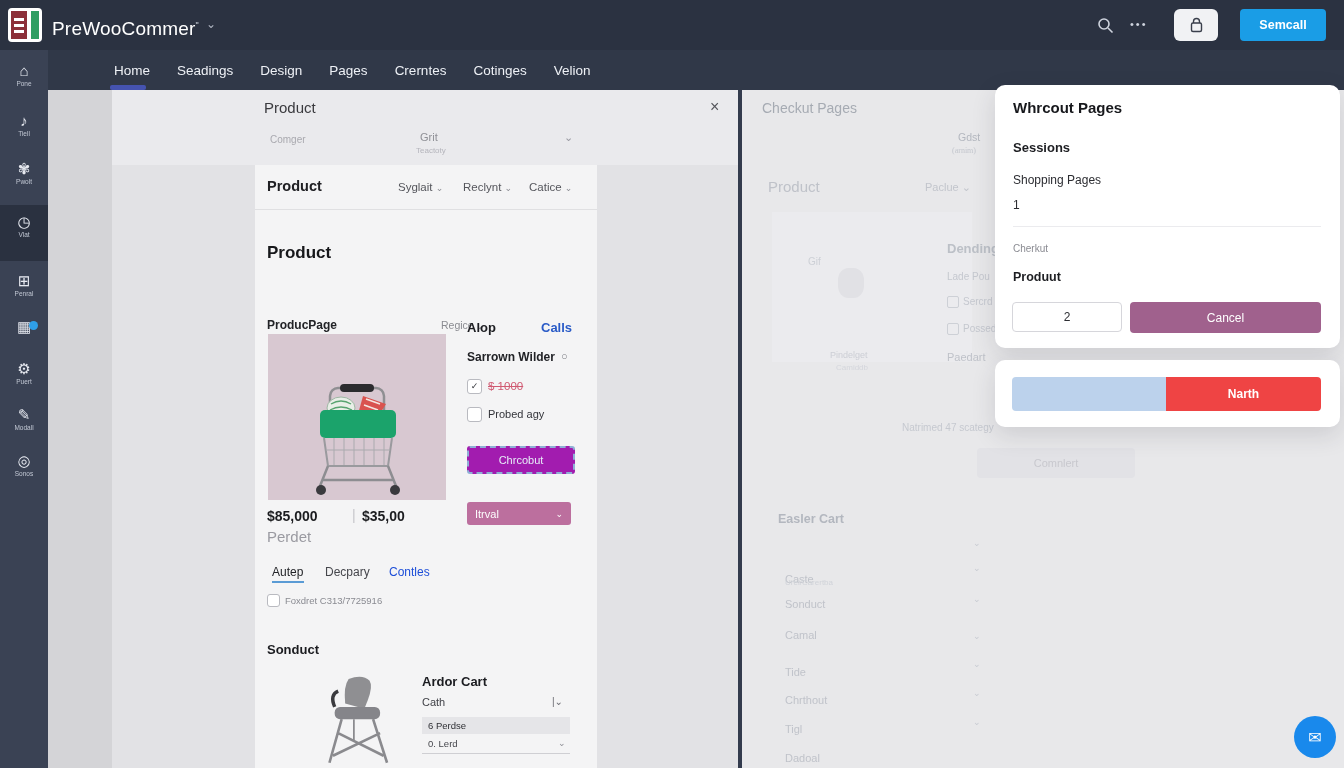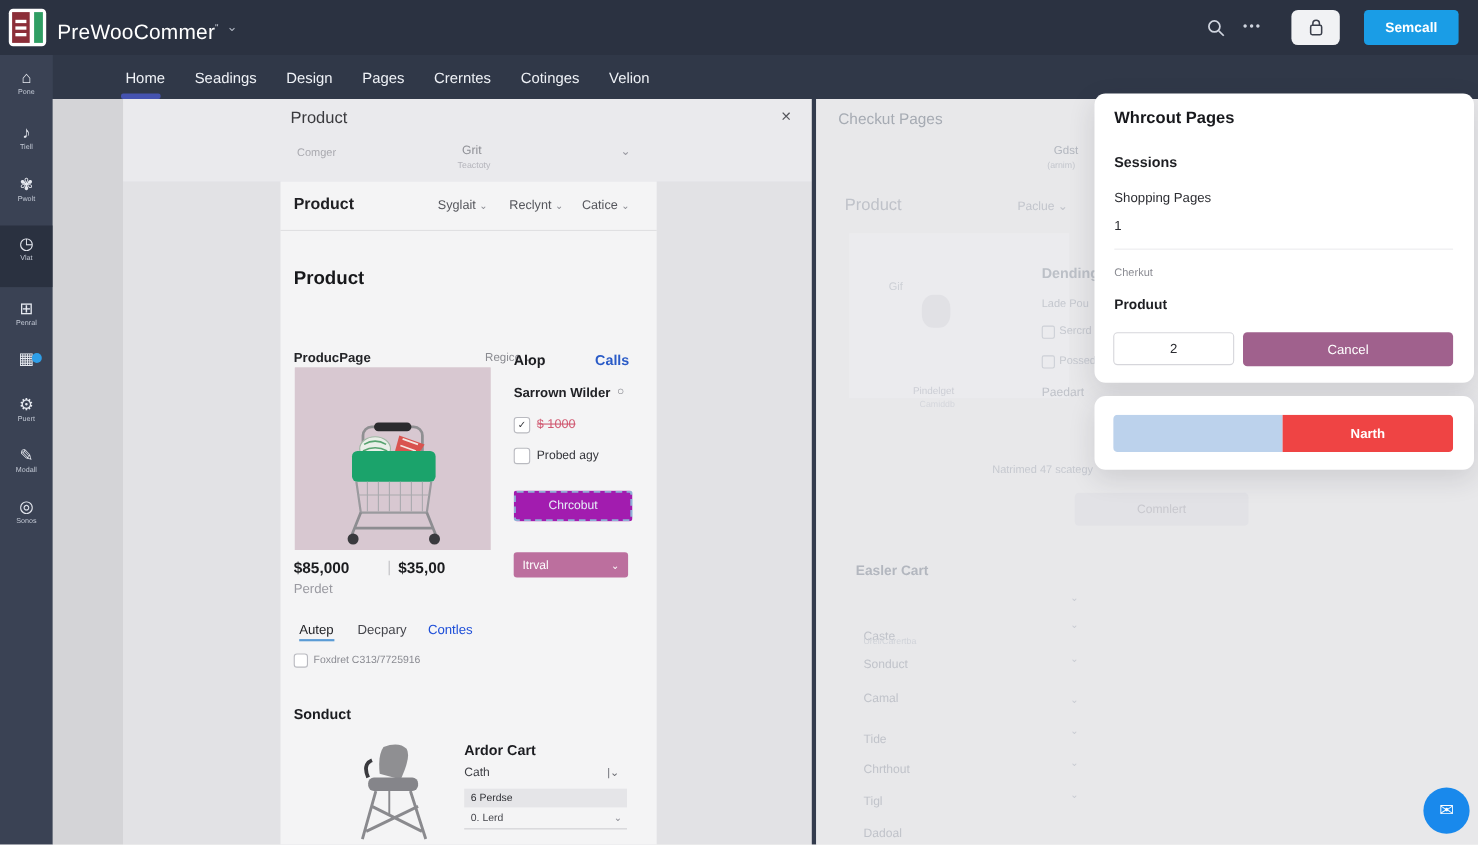--- a/index.html
+++ b/index.html
@@ -48,21 +48,21 @@
   .dd{font-size:11.5px;color:#55565c;}
   .dd .cv{color:#8b8c93;font-size:9px;}
   .card-hd-line{left:255px;top:209px;width:342px;height:1px;background:#e0e0e2;}
   .big-title{left:267px;top:243px;font-size:17px;font-weight:bold;color:#17181b;}
   .pp-label{left:267px;top:318px;font-size:12px;font-weight:bold;color:#222327;}
   .pp-dd{left:403px;top:319px;font-size:10.5px;color:#8a8b91;margin-left:38px;}
   .img-card{left:268px;top:334px;width:178px;height:166px;background:#d8c8d1;}
   .price-main{left:267px;top:508px;font-size:14px;font-weight:bold;color:#1b1c1f;}
   .price-sep{left:352px;top:507px;font-size:14px;color:#c6c6ca;}
   .price-alt{left:362px;top:508px;font-size:14px;font-weight:bold;color:#1b1c1f;}
-  .price-sub{left:267px;top:528px;font-size:12px;color:#9a9aa1;}
+  .price-sub{left:267px;top:528px;font-size:15px;color:#9a9aa1;}
   .alop{left:467px;top:320px;font-size:13px;font-weight:bold;color:#1c1d21;}
   .calls{left:541px;top:320px;font-size:13px;font-weight:bold;color:#2a5bc7;}
   .swname{left:467px;top:350px;font-size:12px;font-weight:bold;color:#212226;}
   .swicon{left:561px;top:350px;font-size:11px;color:#7c7d84;}
   .cbx{width:13px;height:13px;border:1px solid #b9bac0;border-radius:3px;background:#fff;
     font-size:9px;line-height:13px;text-align:center;color:#33343a;}
   .opt1-t{left:488px;top:380px;font-size:11.5px;color:#d05a72;text-decoration:line-through;}
   .opt2-t{left:488px;top:408px;font-size:11px;color:#33343a;}
   .chk-btn{left:467px;top:446px;width:104px;height:24px;background:#a21caf;border:2px dashed #8fb0d6;
     border-radius:3px;color:#e6eef8;font-size:11px;display:flex;align-items:center;justify-content:center;}
@@ -80,21 +80,21 @@
   .row-hi{left:422px;top:717px;width:148px;height:17px;background:#e5e5e8;font-size:9.5px;color:#2e2f34;
     display:flex;align-items:center;padding-left:6px;box-sizing:border-box;}
   .row-lerd{left:428px;top:738px;font-size:9.5px;color:#45464c;}
   .row-lerd-cv{left:558px;top:738px;font-size:9px;color:#8c8d94;}
   .row-line{left:422px;top:753px;width:148px;height:1px;background:#cfcfd3;}
   
   .vdiv{left:738px;top:90px;width:4px;height:678px;background:#333b4d;}
   .rpanel{left:742px;top:90px;width:602px;height:678px;background:#e8e8ea;}
   .rp-title{left:762px;top:100px;font-size:14px;color:#a6abb3;}
   .rp-gdst{left:958px;top:131px;font-size:10.5px;color:#b3b7bf;}
-  .rp-arnim{left:952px;top:146px;font-size:8px;color:#c3c6cd;}
+  .rp-arnim{left:952px;top:146px;font-size:8px;color:#c3c6cd;font-family:Liberation Serif, serif;}
   .rp-prod{left:768px;top:178px;font-size:15px;color:#bfc2c9;}
   .rp-paclue{left:925px;top:181px;font-size:11px;color:#c2c5cc;}
   .rp-box{left:772px;top:212px;width:200px;height:150px;background:#ebebee;}
   .rp-gif{left:808px;top:256px;font-size:10px;color:#cdd0d6;}
   .rp-blob{left:838px;top:268px;width:26px;height:30px;border-radius:40%;background:#e1e1e5;}
   .rp-pind{left:830px;top:350px;font-size:9px;color:#ccced5;}
   .rp-cami{left:836px;top:363px;font-size:8px;color:#d4d6dc;}
   .rp-dend{left:947px;top:241px;font-size:13px;font-weight:bold;color:#bcc0c7;}
   .rp-lade{left:947px;top:271px;font-size:10px;color:#c5c8cf;}
   .rp-cb{width:10px;height:10px;border:1px solid #cdd0d6;border-radius:2px;}

